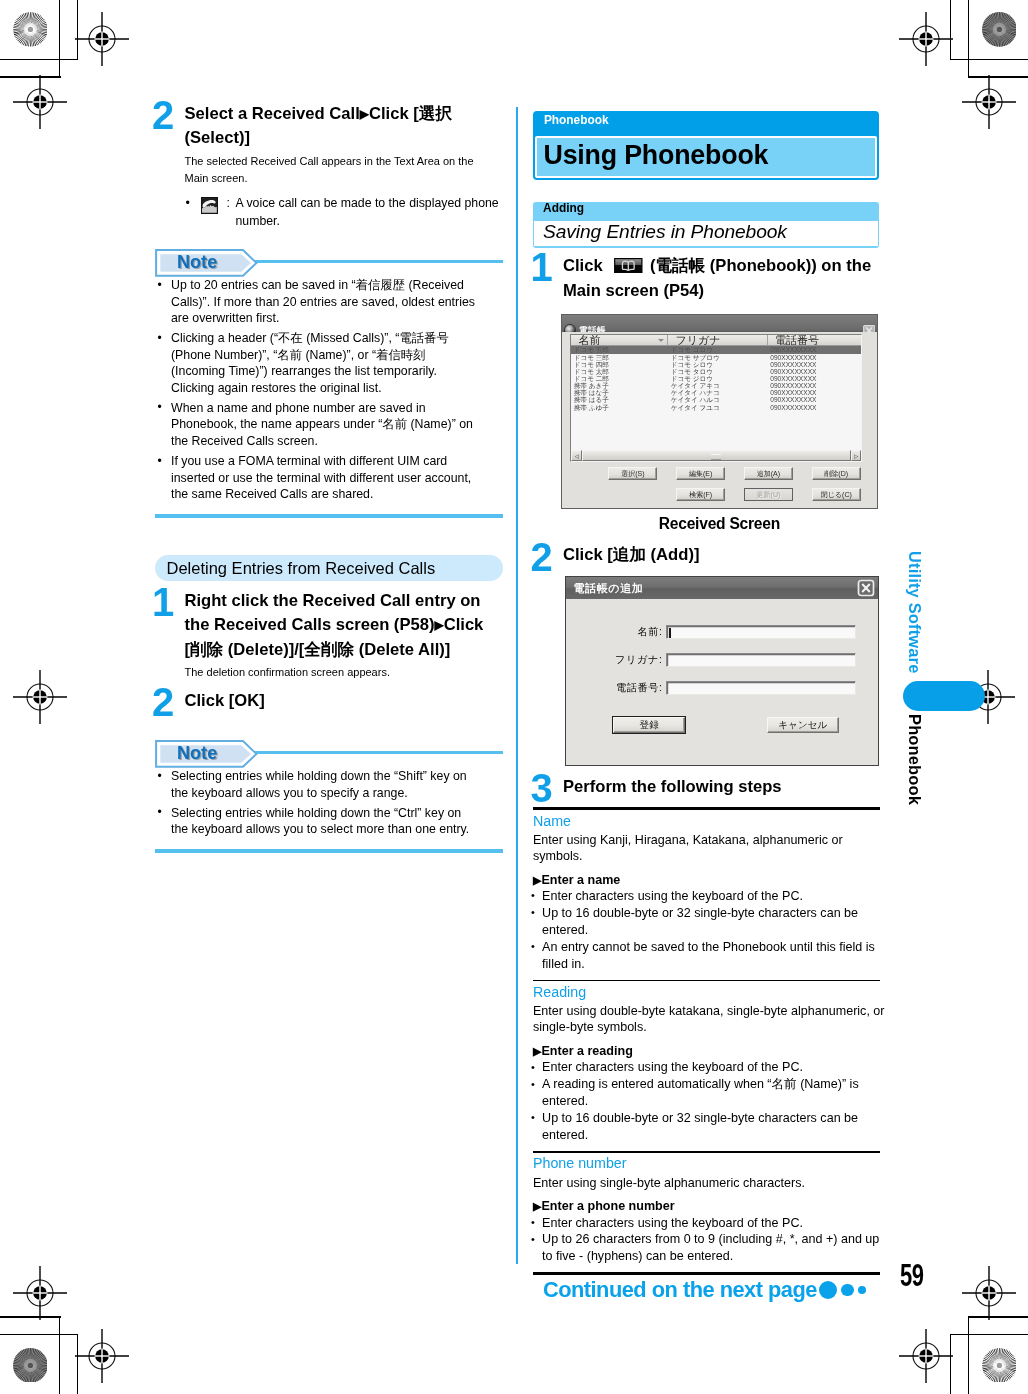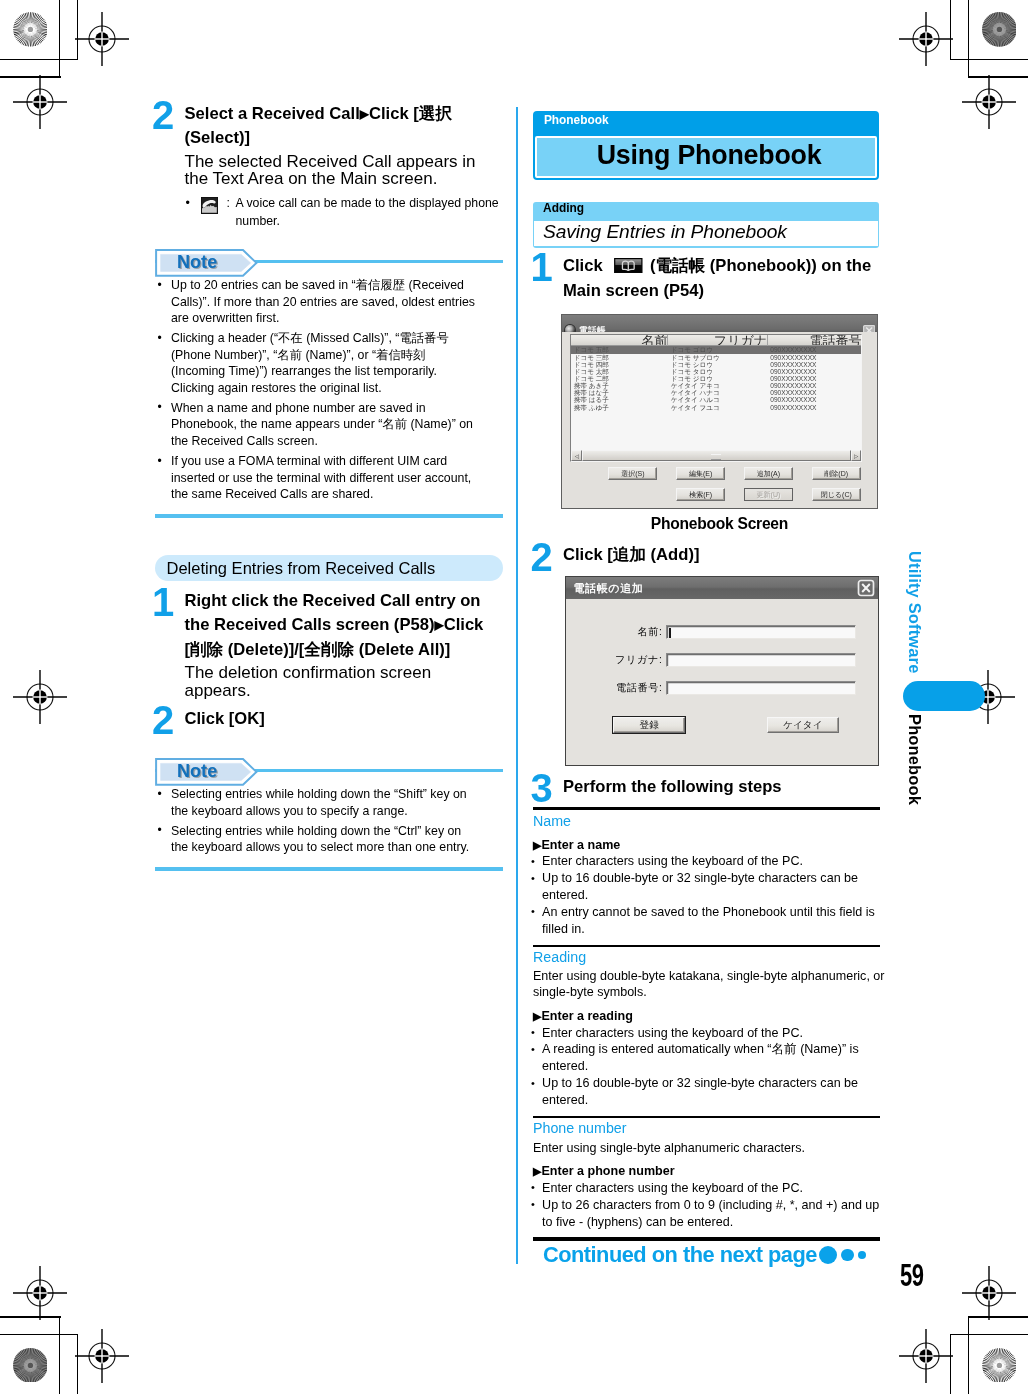--- a/index.html
+++ b/index.html
@@ -13,21 +13,21 @@
   
   #colL{position:absolute;left:154.5px;top:101.5px;width:348px;}
   #colR{position:absolute;left:533px;top:111.4px;width:360px;height:1160px;}
   .vdiv{position:absolute;left:516px;top:107px;width:1.6px;height:1157px;background:#2aa8ee;}
 
   
   .step{position:relative;padding-left:30px;}
   .stepnum{position:absolute;left:-2.5px;top:-6.5px;font-weight:bold;font-size:40px;color:#11a0e8;
            font-family:"Liberation Sans",sans-serif;line-height:1;letter-spacing:-1px;}
   .stephead{font-weight:bold;font-size:16.6px;line-height:24.9px;letter-spacing:0;max-width:330px;}
-  .stepbody{font-size:17px;line-height:17.9px;margin-top:1.2px;letter-spacing:0;max-width:307px;}
+  .stepbody{font-size:11px;line-height:17.9px;margin-top:1.2px;letter-spacing:0;max-width:307px;}
   .arrow{font-size:12px;vertical-align:1px;letter-spacing:0;}
 
   
   ul.b{list-style:none;margin:0.5px 0 0 0;padding:0;}
   ul.b li{position:relative;padding-left:16.5px;font-size:12.35px;line-height:16.5px;margin-bottom:3.6px;letter-spacing:0;max-width:308px;}
   ul.b li:before{content:"\2022";position:absolute;left:3px;top:-0.5px;font-size:12px;}
   ul.b2 li:before{left:-2px;top:-0.6px;font-size:11px;}
   ul.b2 li{font-size:12.55px;line-height:16.9px;padding-left:9.1px;margin-bottom:0;max-width:344px;}
 
   
@@ -41,21 +41,21 @@
 
   
   .pill{height:26px;border-radius:13px;background:#cdeafc;font-size:16.5px;display:flex;
         align-items:center;padding-left:12px;letter-spacing:0;box-sizing:border-box;}
 
   
   .bighdr{position:relative;width:346px;background:#009fe8;border-radius:4px;padding:0;box-sizing:border-box;height:68.8px;}
   .bighdr .kicker{position:absolute;left:10.9px;top:3.7px;font-size:11.9px;font-weight:bold;color:#fff;letter-spacing:0;line-height:1;}
   .bighdr .title{position:absolute;left:2.3px;top:24.4px;right:2.3px;height:42px;
         background:#78d2f7;border:2.8px solid #fff;border-radius:2px;font-size:26.8px;box-sizing:border-box;
-        font-weight:bold;line-height:1;letter-spacing:-0.2px;padding:4.2px 0 0 6.2px;text-align:center;}
+        font-weight:bold;line-height:1;letter-spacing:-0.2px;padding:4.2px 0 0 6.2px;}
   .subhdr{position:relative;width:346px;height:46.2px;margin-top:21.5px;background:#78d2f7;border-radius:3px;box-sizing:border-box;}
   .subhdr .kicker{position:absolute;left:10.1px;top:1.6px;font-size:11.9px;font-weight:bold;line-height:1;}
   .subhdr .title{position:absolute;left:1.3px;right:1.3px;top:19.5px;height:24.9px;background:#fff;font-size:19.2px;padding:0.6px 0 0 8.8px;letter-spacing:-0.1px;line-height:1;box-sizing:border-box;font-style:italic;}
 
   
   .rule{height:3.2px;background:#000;width:347px;}
   .ruleth{height:1.7px;background:#000;width:347px;}
   .secttl{color:#11a0e8;font-weight:normal;font-size:14.25px;margin-top:3.5px;letter-spacing:0;line-height:1.1;}
   .secdesc{font-size:12.55px;line-height:16px;margin-top:2.8px;letter-spacing:0;max-width:356px;}
   .subttl{font-weight:bold;font-size:12.55px;margin-top:8.5px;letter-spacing:0;line-height:1.2;}
@@ -92,23 +92,23 @@
   .winicon{width:10.4px;height:10.4px;border-radius:50%;flex:0 0 auto;
       background:radial-gradient(circle at 38% 32%,#f2f2f2 0%,#b5b5b5 28%,#3a3a3a 62%,#101010 100%);
       box-shadow:0 0 0 1px #2b2b2b;}
   .wintxt{color:#fff;font-size:8.6px;font-weight:bold;margin-left:3.6px;flex:1 1 auto;
       font-family:"Liberation Sans",sans-serif;letter-spacing:0.4px;line-height:1;}
   .winclose{flex:0 0 auto;line-height:0;margin-top:0.5px;}
   .winbody{position:absolute;left:0;right:0;top:16.6px;bottom:0;background:#e9e7e3;}
   .lvwrap{position:absolute;left:8.4px;top:2.2px;width:292px;height:128.6px;
       border:1px solid #7f7f7f;border-right-color:#fdfdfd;border-bottom-color:#fdfdfd;background:#fff;box-sizing:border-box;}
   .lvhead{display:flex;height:11.6px;box-sizing:border-box;}
-  .lvh{font-size:13px;line-height:11.2px;padding-left:7px;position:relative;box-sizing:border-box;color:#1c1c1c;
+  .lvh{font-size:11px;line-height:11.2px;padding-left:7px;position:relative;box-sizing:border-box;color:#1c1c1c;
        background:linear-gradient(to bottom,#f6f5f2 0%,#eae8e3 55%,#dddbd5 100%);
-       border-right:1px solid #a6a6a6;border-bottom:1px solid #9a9a9a;overflow:hidden;white-space:nowrap;text-align:right;}
+       border-right:1px solid #a6a6a6;border-bottom:1px solid #9a9a9a;overflow:hidden;white-space:nowrap;}
   .lvh.c1{width:97px;}
   .lvh.c2{width:99.6px;}
   .lvh.c3{width:93.4px;border-right:none;}
   .sortcaret{position:absolute;right:3px;top:4px;width:0;height:0;
        border-left:3.2px solid transparent;border-right:3.2px solid transparent;border-top:3.2px solid #8d8d8d;}
   .lvrows{position:absolute;left:0;right:0;top:11.6px;bottom:11.6px;background:#fff;overflow:hidden;}
   .lvrow{display:flex;height:7.16px;font-size:6.6px;line-height:7.16px;color:#3d3d3d;white-space:nowrap;}
   .lvrow.sel{background:#706f6f;color:#4a4a4a;}
   .lvrow .c1{width:97px;padding-left:2.2px;box-sizing:border-box;overflow:hidden;}
   .lvrow .c2{width:99.6px;padding-left:2.2px;box-sizing:border-box;overflow:hidden;}
@@ -510,21 +510,21 @@
           <button class="wbtn">削除(D)</button>
         </div>
         <div class="btnrow r2">
           <button class="wbtn">検索(F)</button>
           <button class="wbtn dis">更新(U)</button>
           <button class="wbtn">閉じる(C)</button>
         </div>
       </div>
     </div>
   </div>
-  <div class="caption">Phonebook Screen</div>
+  <div class="caption">Received Screen</div>
 
   <div class="step" style="margin-top:11px">
     <div class="stepnum">2</div>
     <div class="stephead">Click [追加 (Add)]</div>
   </div>
 
   <div class="shot2">
     <div class="dlg">
       <div class="dlgtitle">
         <span class="dlgtxt">電話帳の追加</span>
@@ -543,35 +543,36 @@
         <div class="frow">
           <span class="flabel">フリガナ:</span>
           <span class="finput"><span></span></span>
         </div>
         <div class="frow">
           <span class="flabel">電話番号:</span>
           <span class="finput"><span></span></span>
         </div>
         <div class="dbtns">
           <button class="dbtn def">登録</button>
-          <button class="dbtn">ケイタイ</button>
+          <button class="dbtn">キャンセル</button>
         </div>
       </div>
     </div>
   </div>
 
   <div class="step" style="margin-top:9px">
     <div class="stepnum">3</div>
     <div class="stephead">Perform the following steps</div>
   </div>
 
   <div id="rsections">
         <div class="fsec">
           <div class="rule"></div>
           <div class="secttl">Name</div>
+          <div class="secdesc">Enter using Kanji, Hiragana, Katakana, alphanumeric or symbols.</div>
           <div class="subttl"><span class="tri">▶</span><span>Enter a name</span></div>
           <ul class="b b2">
             <li>Enter characters using the keyboard of the PC.</li>
             <li>Up to 16 double-byte or 32 single-byte characters can be entered.</li>
             <li>An entry cannot be saved to the Phonebook until this field is filled in.</li>
           </ul>
         </div>
         <div class="fsec">
           <div class="ruleth"></div>
           <div class="secttl">Reading</div>

